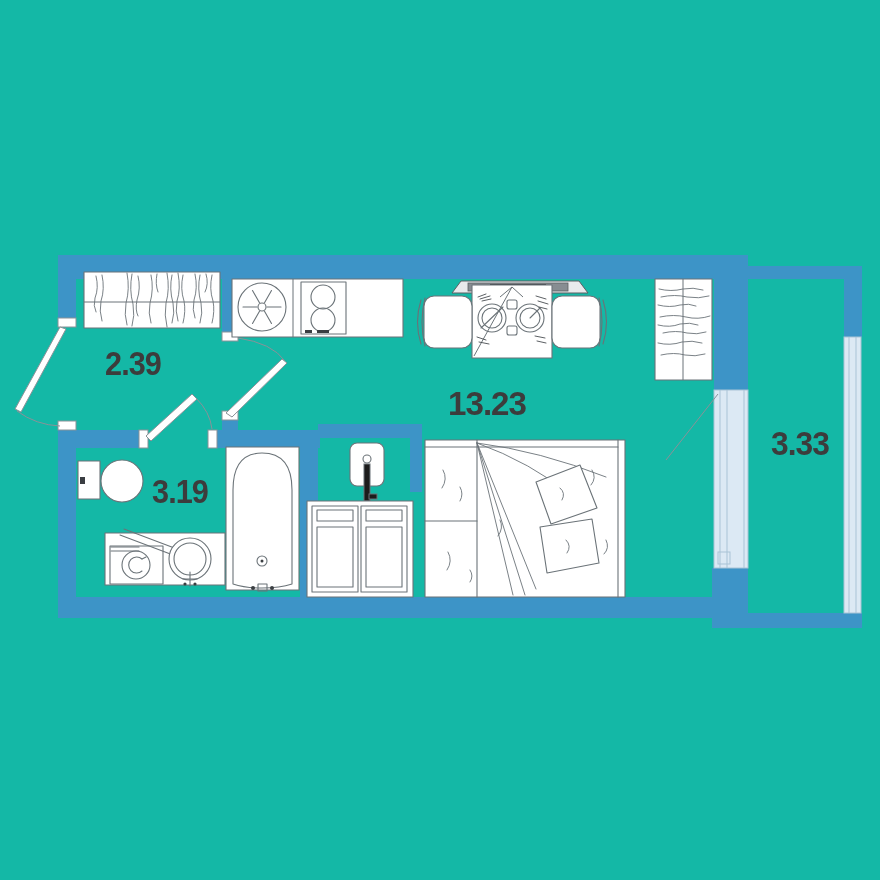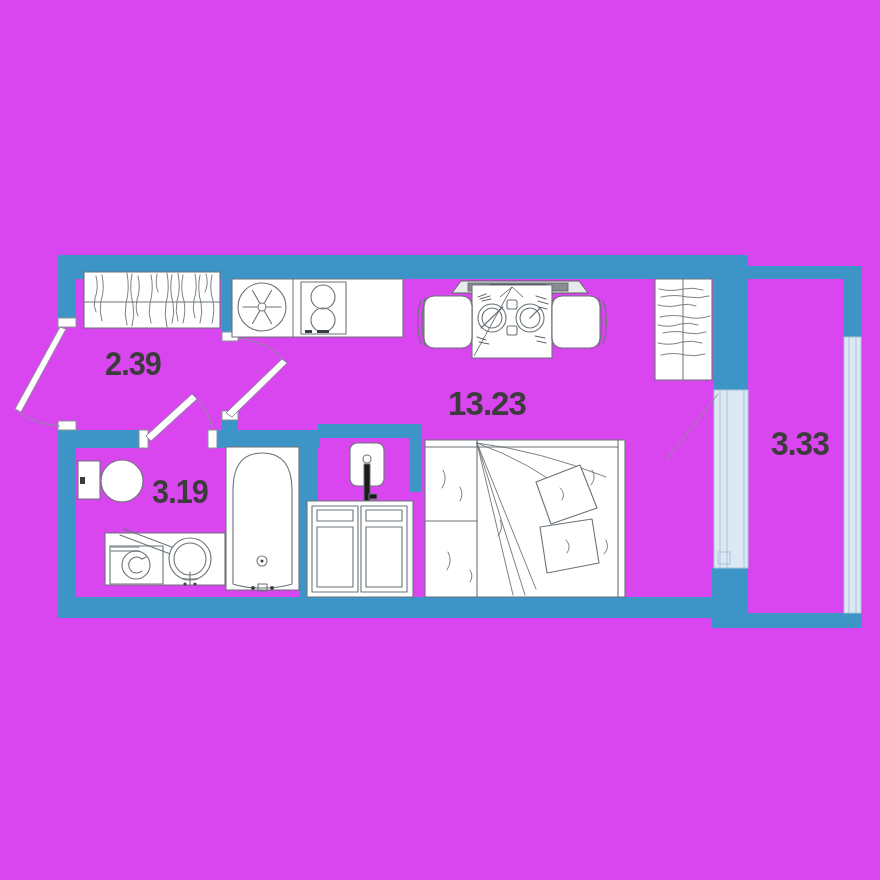--- a/index.html
+++ b/index.html
@@ -1,17 +1,17 @@
 <!DOCTYPE html>
 <html><head>
 <meta charset="utf-8">
 <style>
   html,body{margin:0;padding:0;background:#ffffff;}
   body{width:880px;height:880px;overflow:hidden;font-family:"Liberation Sans",sans-serif;}
-  #plan-wrap{position:relative;width:880px;height:880px;background:#d946ef;}
+  #plan-wrap{position:relative;width:880px;height:880px;background:#14b8a6;}
   svg{display:block;}
   .room-label{font-family:"Liberation Sans",sans-serif;font-weight:bold;font-size:34px;letter-spacing:-1px;}
   .furn{fill:none;stroke-width:1.1;stroke-linecap:round;stroke-linejoin:round;}
   .furn-white{fill:#ffffff;stroke-width:1.1;stroke-linejoin:round;}
   .hairline{fill:none;stroke-width:0.9;stroke-linecap:round;}
   .darkmark{stroke:none;}
 </style>
 </head>
 <body>
 

